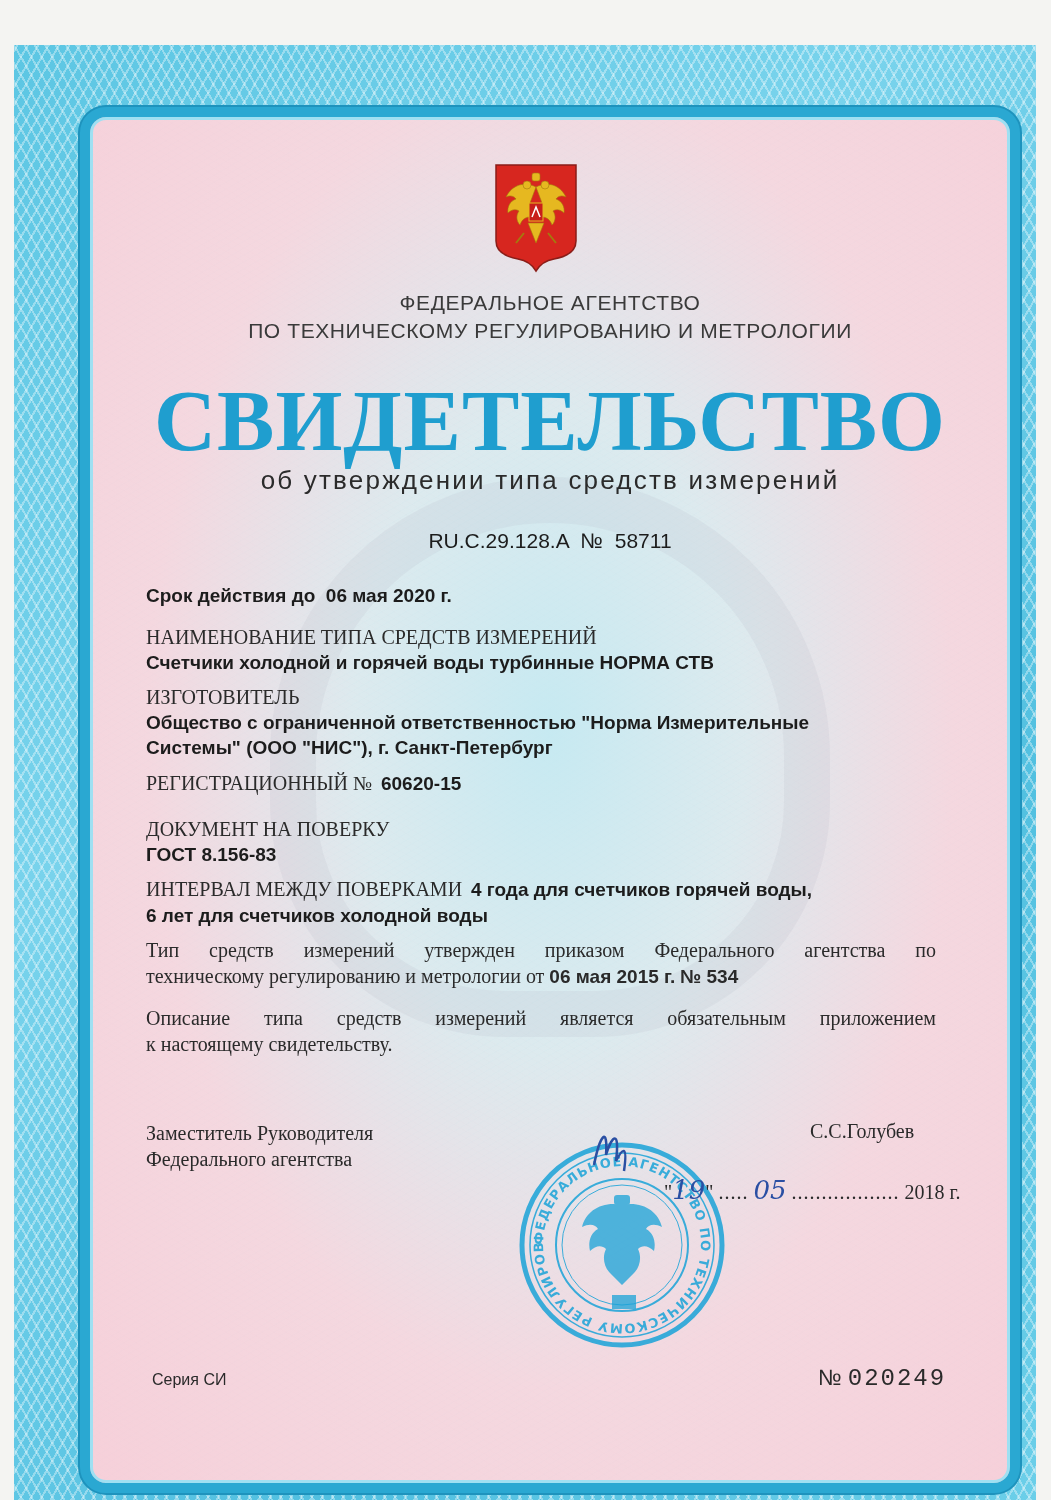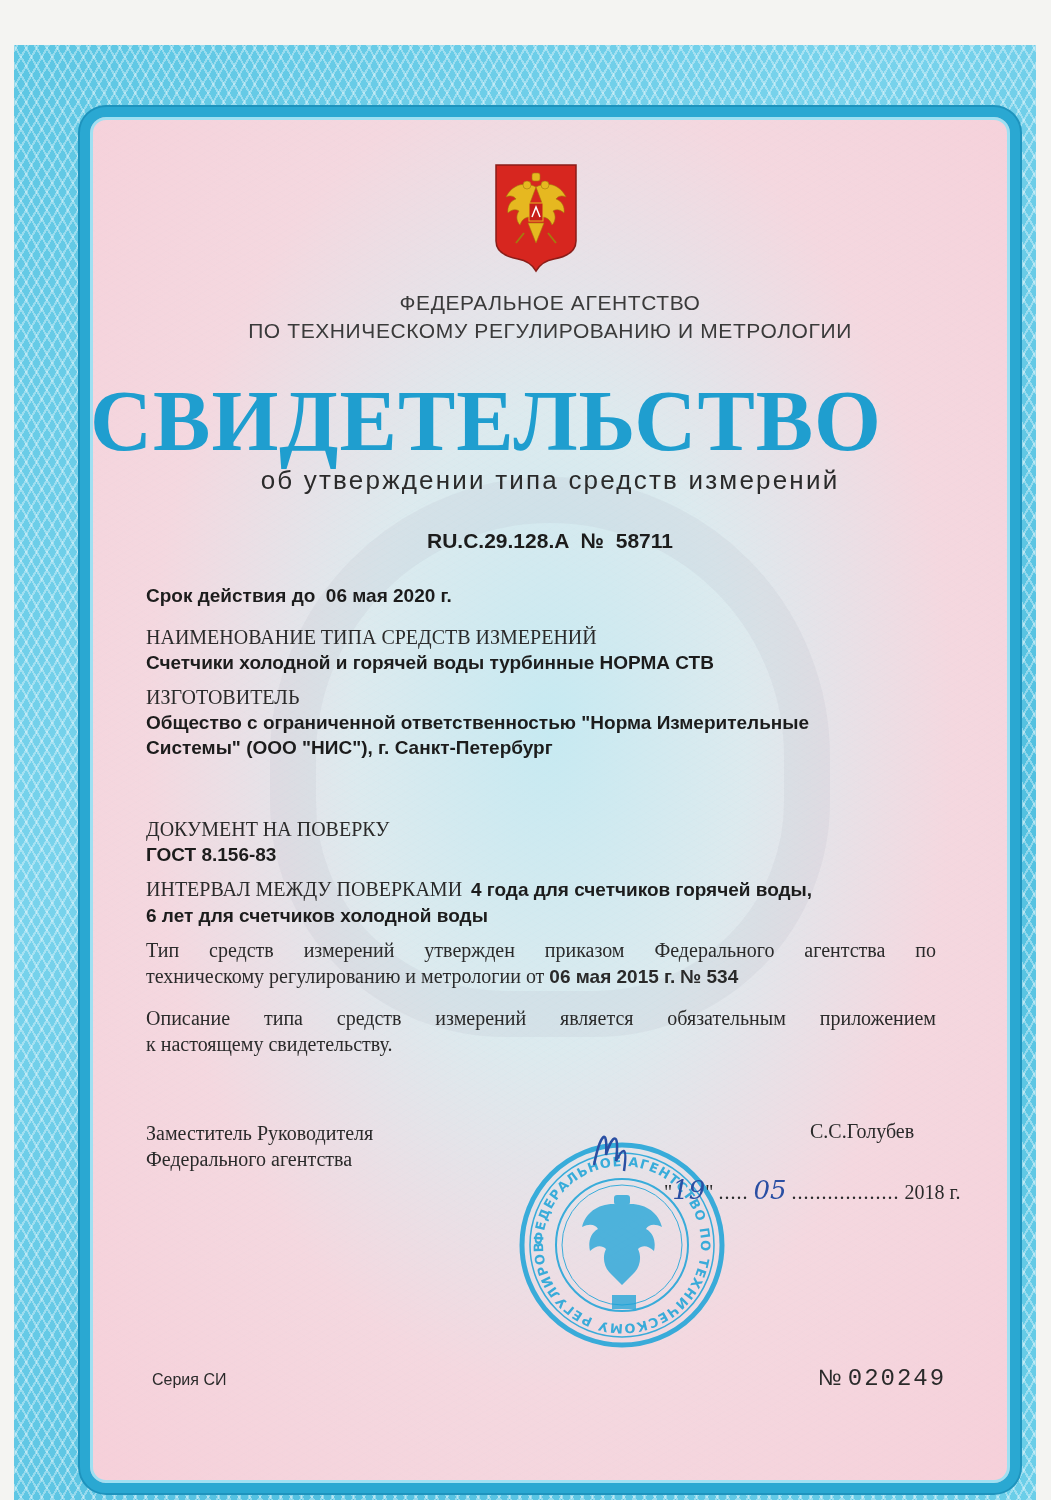--- a/index.html
+++ b/index.html
@@ -37,31 +37,31 @@
   .content { position: absolute; inset: 0; }
 
   .emblem {
     position: absolute; left: 404px; top: 46px; width: 84px; height: 110px;
   }
   .agency {
     position: absolute; left: 0; right: 0; top: 172px; text-align: center;
     color: #3a3a3a; font-size: 21px; letter-spacing: 0.6px; line-height: 28px;
   }
   .title {
-    position: absolute; left: 0; right: 0; top: 256px; 
+    position: absolute; left: 0; right: 0; top: 256px; text-align: center;
     font-family: "Liberation Serif", serif; font-weight: bold;
     font-size: 86px; color: #1f9ecf; letter-spacing: 1px; line-height: 96px;
   }
   .subtitle {
     position: absolute; left: 0; right: 0; top: 348px; text-align: center;
     font-size: 26px; color: #2b2b2b; letter-spacing: 2.2px;
   }
   .certno {
     position: absolute; left: 0; right: 0; top: 412px; text-align: center;
-    font-size: 21px; font-weight: bold; color: #1c1c1c; word-spacing: 6px;
+    font-size: 21px; font-weight: normal; color: #1c1c1c; word-spacing: 6px;
   }
   .body-text {
     position: absolute; left: 56px; width: 790px; color: #1c1c1c;
   }
   .serif { font-family: "Liberation Serif", serif; font-size: 20px; color: #2a2a2a; }
   .bold { font-family: "Liberation Sans", sans-serif; font-weight: bold; font-size: 19px; }
   .line { line-height: 25px; }
   .justify { text-align: justify; text-align-last: left; }
 
   .sig-left { position: absolute; left: 56px; top: 1003px; line-height: 26px; }
@@ -122,20 +122,24 @@
         <div class="serif line">НАИМЕНОВАНИЕ ТИПА СРЕДСТВ ИЗМЕРЕНИЙ</div>
         <div class="bold line">Счетчики холодной и горячей воды турбинные НОРМА СТВ</div>
       </div>
 
       <div class="body-text" style="top:568px;">
         <div class="serif line">ИЗГОТОВИТЕЛЬ</div>
         <div class="bold line">Общество с ограниченной ответственностью "Норма Измерительные</div>
         <div class="bold line">Системы" (ООО "НИС"), г. Санкт-Петербург</div>
       </div>
 
+      <div class="body-text line" style="top:654px;">
+        <span class="serif">РЕГИСТРАЦИОННЫЙ №</span>&nbsp;
+        <span class="bold">60620-15</span>
+      </div>
 
       <div class="body-text" style="top:700px;">
         <div class="serif line">ДОКУМЕНТ НА ПОВЕРКУ</div>
         <div class="bold line">ГОСТ 8.156-83</div>
       </div>
 
       <div class="body-text" style="top:760px;">
         <div class="line">
           <span class="serif">ИНТЕРВАЛ МЕЖДУ ПОВЕРКАМИ</span>&nbsp;
           <span class="bold">4 года для счетчиков горячей воды,</span>

